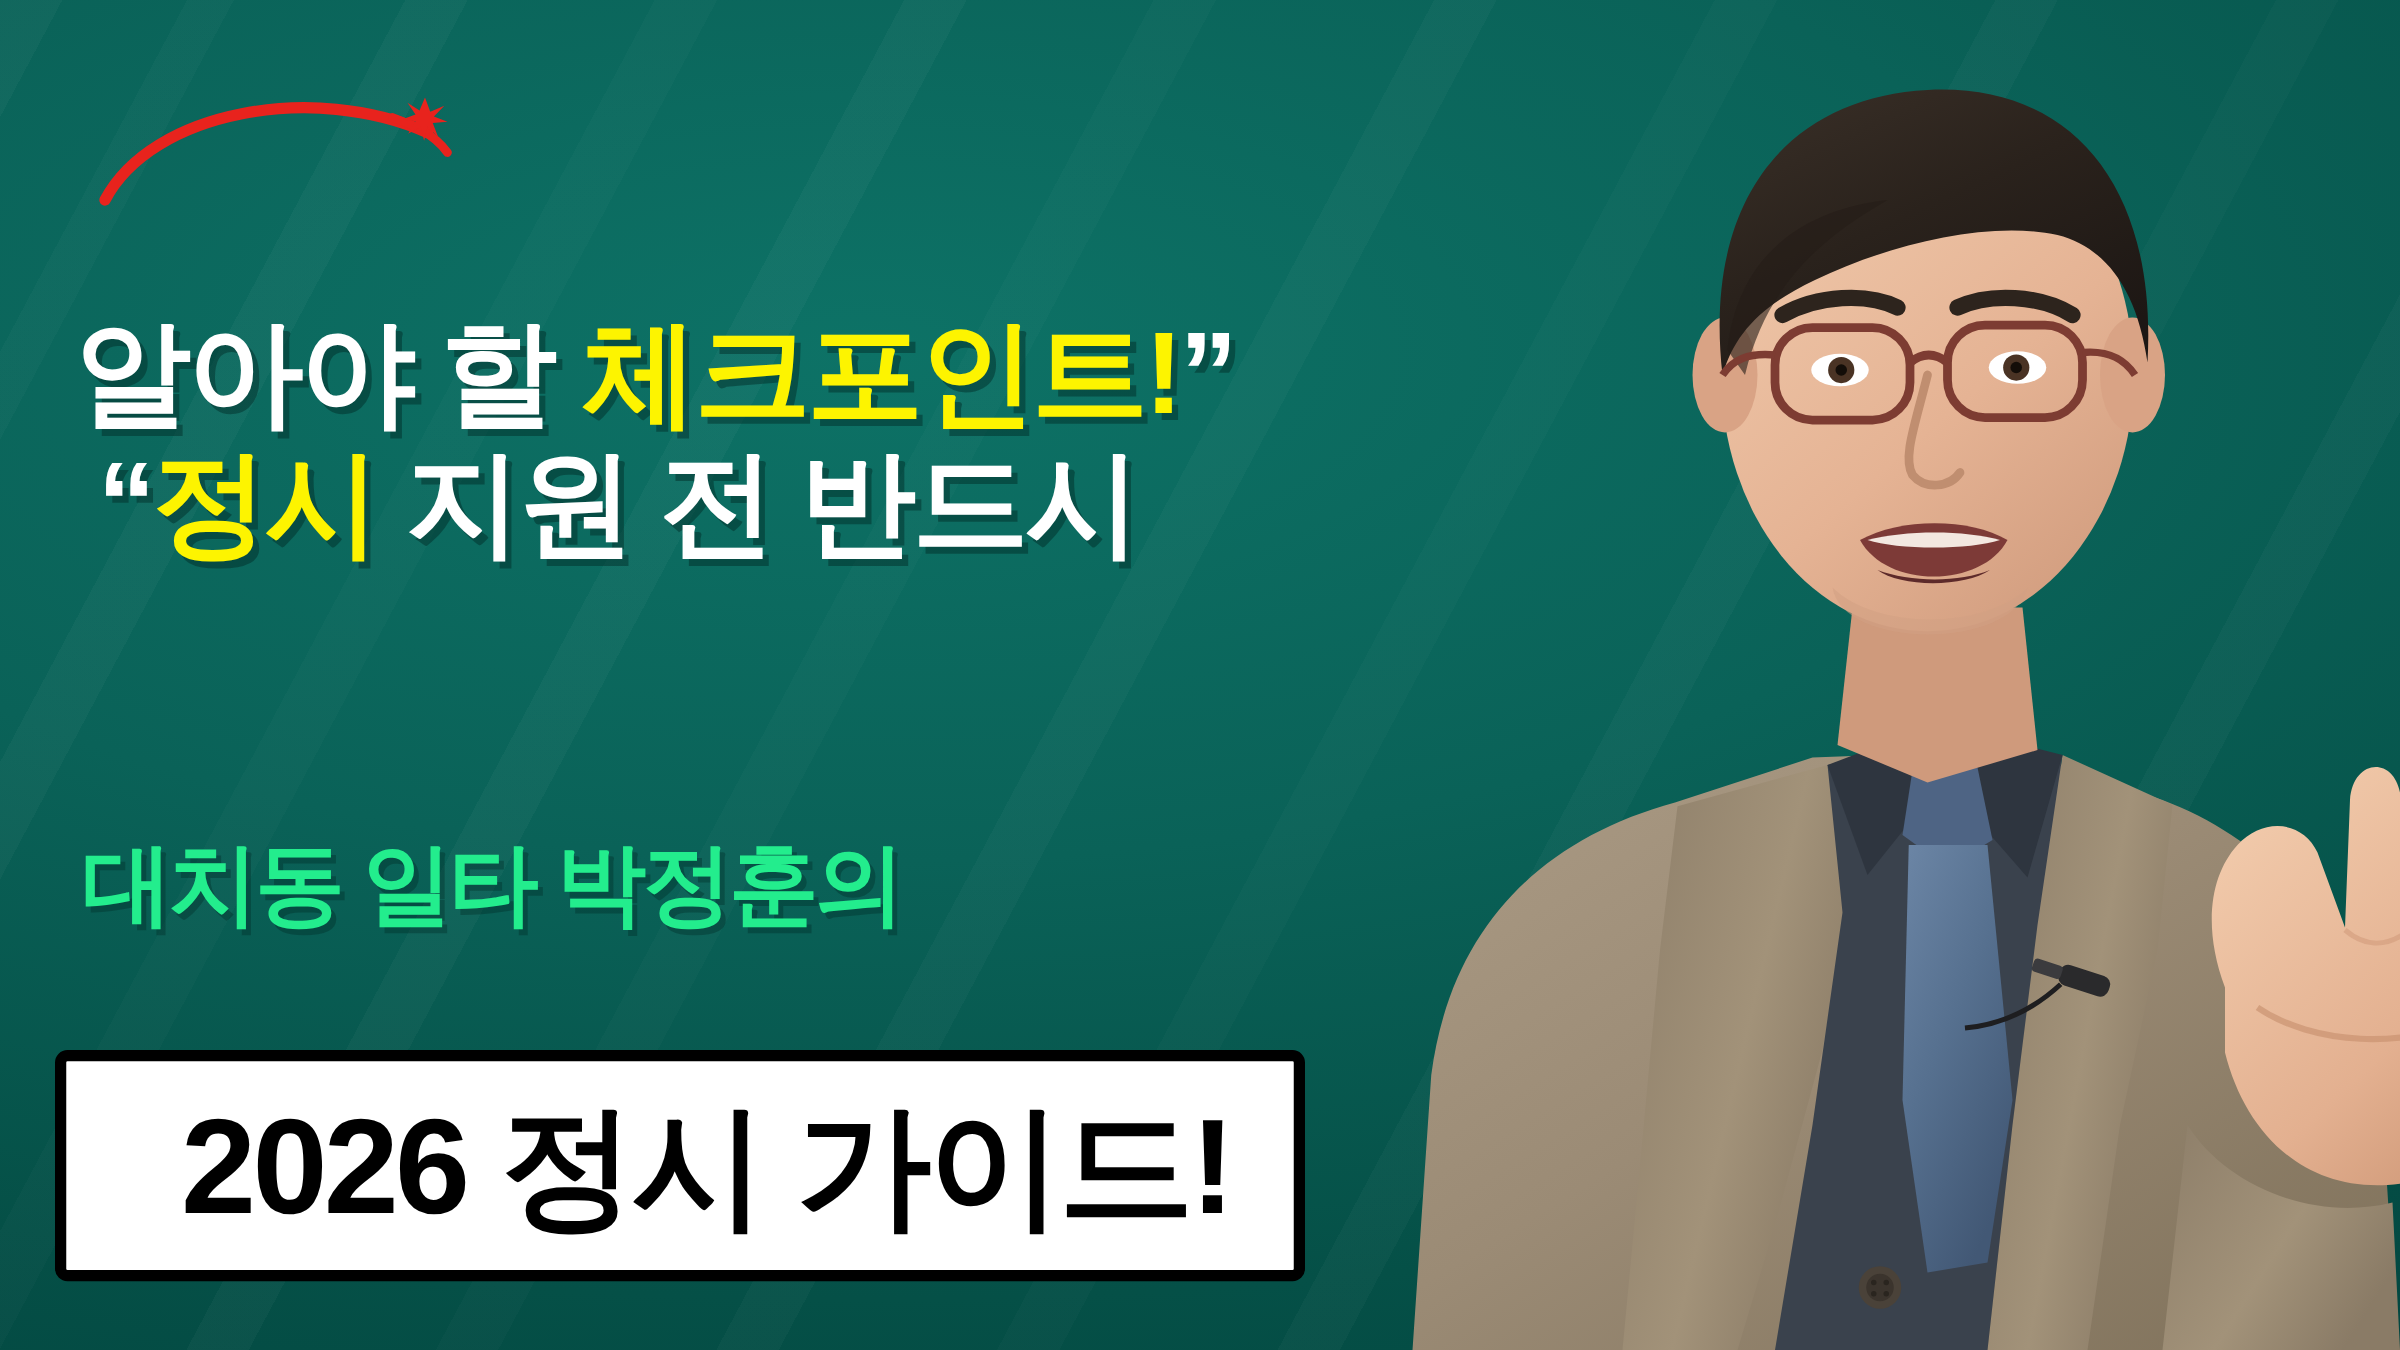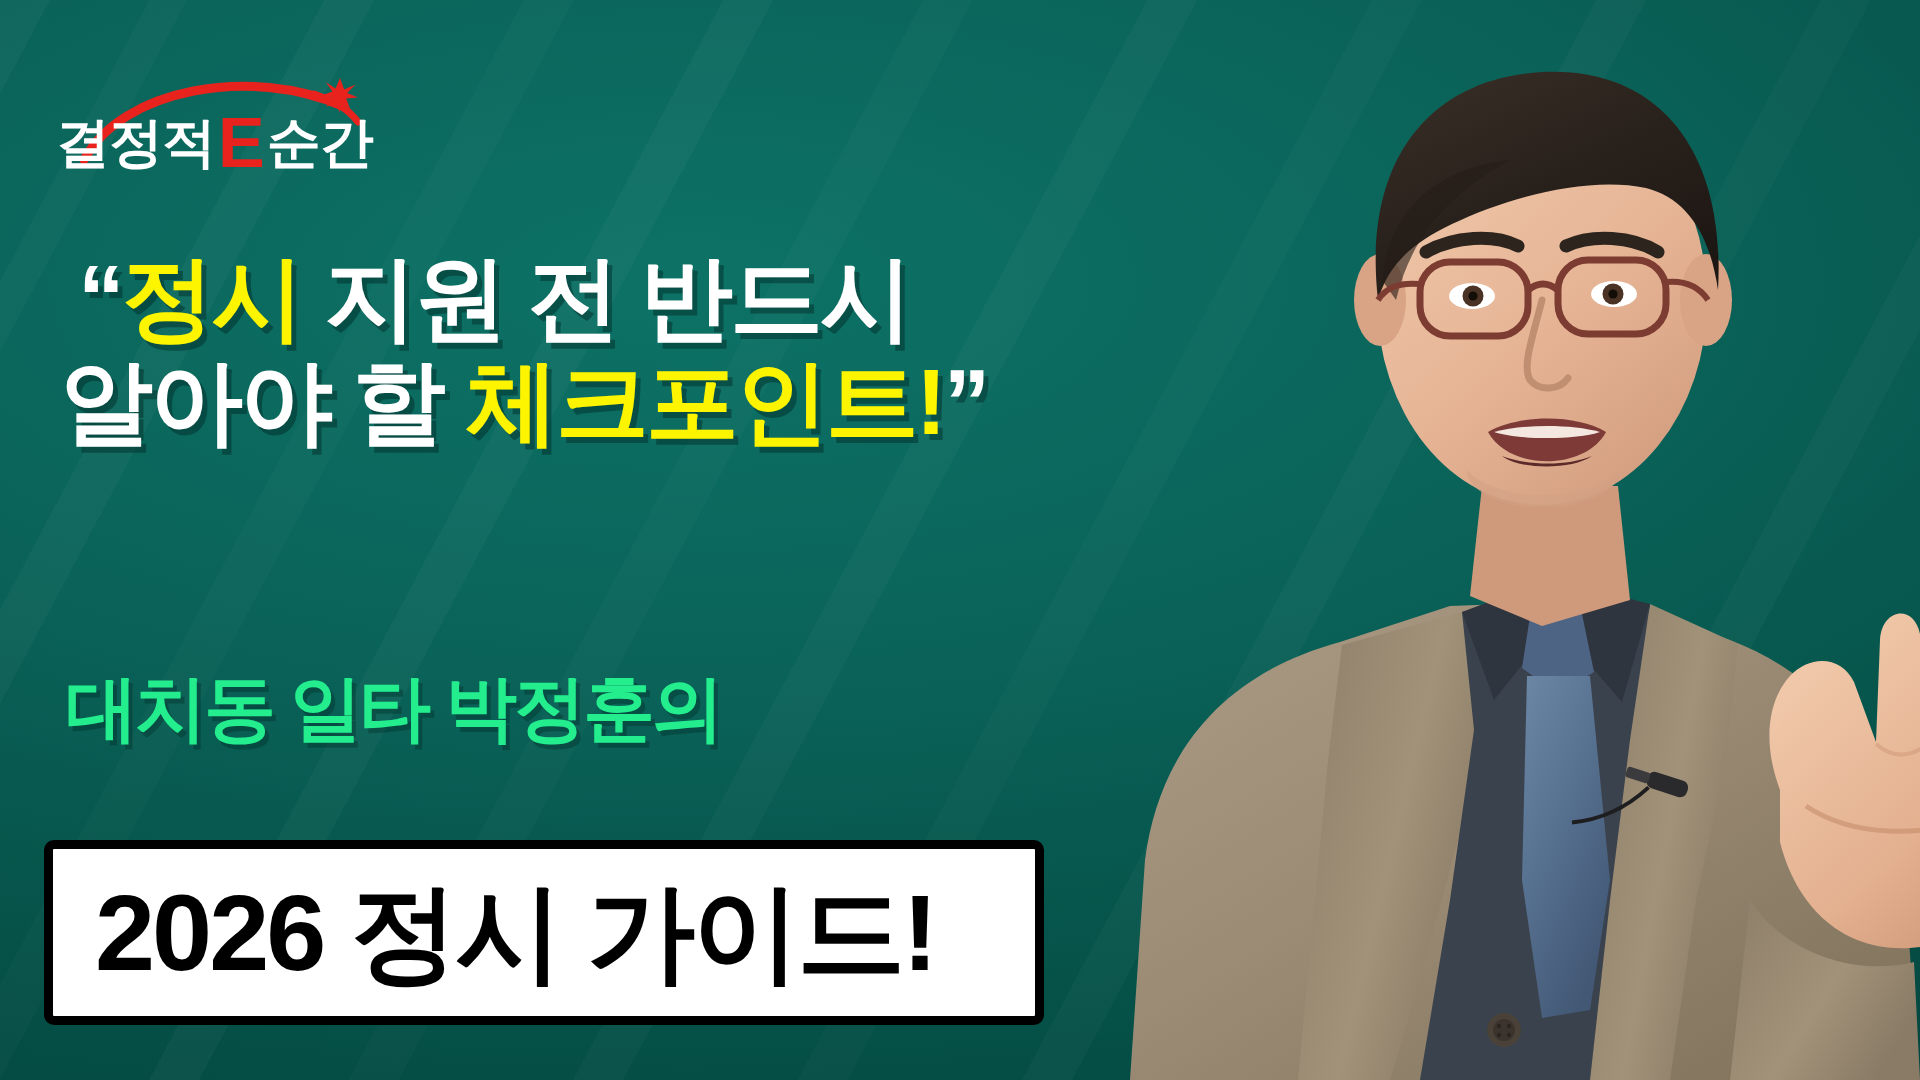--- a/index.html
+++ b/index.html
@@ -65,21 +65,21 @@
     font-size:72px;font-weight:800;letter-spacing:-3px;
     color:#23ed8d;line-height:1;
     text-shadow:4px 5px 0 rgba(0,40,35,.35);
   }
 
   
   .titlebox{
     position:absolute;left:44px;top:840px;width:1000px;height:185px;
     background:#ffffff;border:9px solid #000000;border-radius:10px;
     box-sizing:border-box;
-    display:flex;align-items:center;justify-content:flex-start;
+    display:flex;align-items:center;justify-content:center;
     padding-left:42px;
   }
   .titlebox-text{
     font-size:108px;font-weight:800;letter-spacing:-3px;
     color:#000000;white-space:nowrap;line-height:1;
   }
 
   
   .person{
     position:absolute;left:1090px;top:0;width:830px;height:1080px;
@@ -97,26 +97,25 @@
   <div class="logo">
     <svg width="330" height="120" viewBox="0 0 330 120">
       <path d="M 32 112 C 70 40, 200 18, 290 58" fill="none" stroke="#e8231d" stroke-width="9" stroke-linecap="round"></path>
       <path d="M 262 46 C 278 52, 294 58, 306 74" fill="none" stroke="#e8231d" stroke-width="7" stroke-linecap="round"></path>
       <g transform="translate(288,47)">
         <path d="M0,-17 L4.2,-5.6 L15.5,-10.5 L7.1,-1.9 L18,2.4 L6.2,3.4 L10.5,14.5
                  L2,6.4 L-0.7,17.5 L-3.4,6.2 L-13.5,12 L-7.5,2 L-18.5,0.6
                  L-7.6,-3.4 L-14,-12.8 L-4.4,-6.6 Z" fill="#e8231d"></path>
       </g>
     </svg>
-    <div class="logo-text"><span>결정적</span><span class="e">E</span><span>순간</span></div>
   </div>
 
   <div class="headline">
+    <div class="hl-line l2"><span>알아야 할 </span><span class="hl-y">체크포인트!</span><span class="hl-q">”</span></div>
     <div class="hl-line l1"><span class="hl-q">“</span><span class="hl-y">정시</span><span> 지원 전 반드시</span></div>
-    <div class="hl-line l2"><span>알아야 할 </span><span class="hl-y">체크포인트!</span><span class="hl-q">”</span></div>
   </div>
 
   <div class="subline">대치동 일타 박정훈의</div>
 
   <div class="titlebox">
     <div class="titlebox-text">2026 정시 가이드!</div>
   </div>
 
   <div class="person">
     <svg width="830" height="1080" viewBox="0 0 830 1080">

